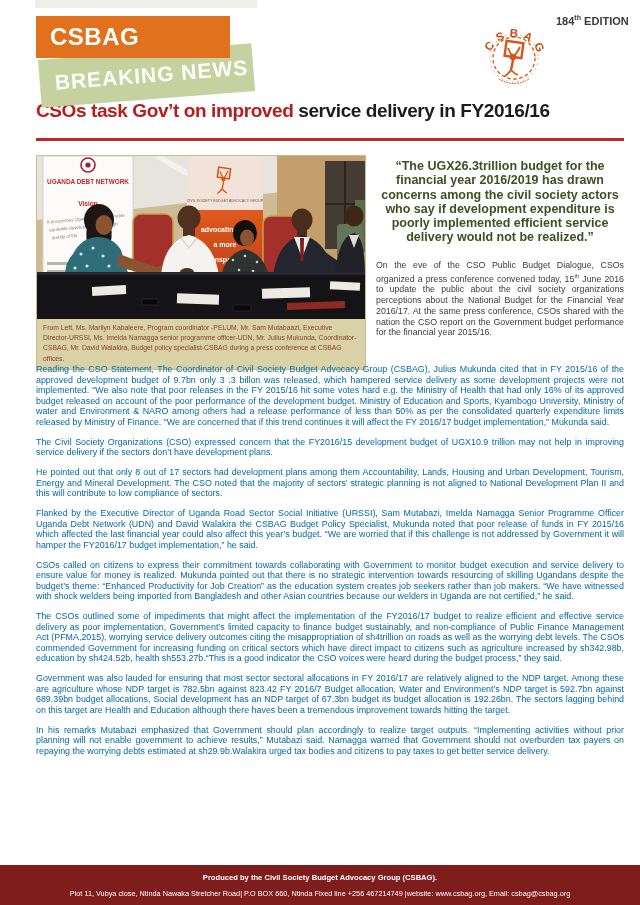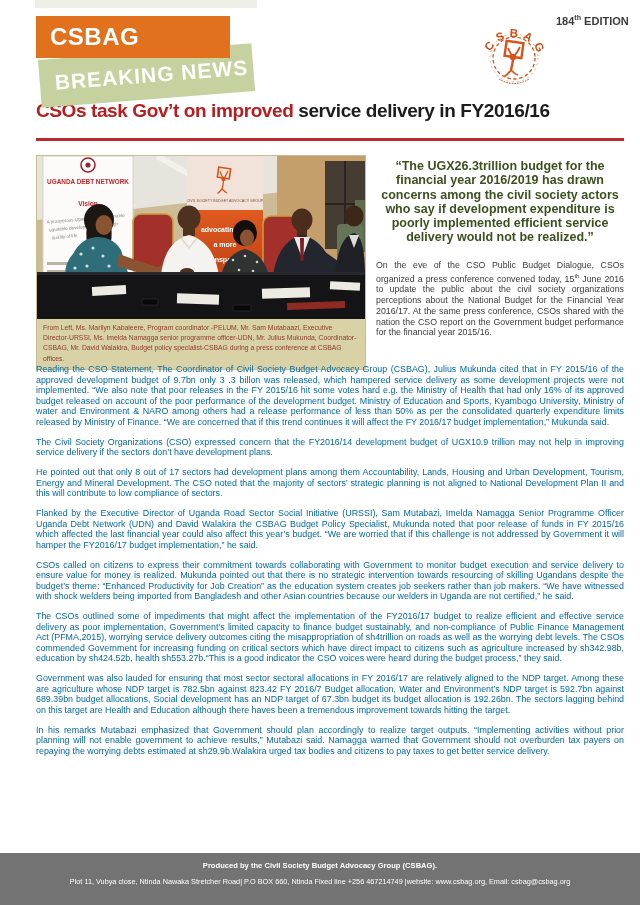--- a/index.html
+++ b/index.html
@@ -56,22 +56,22 @@
   .intro {
     margin-top:15px; color:#3a3a3a; font-size:8.8px; line-height:10.8px; text-align:justify;
   }
   .intro sup { font-size:65%; }
 
   .article { position:absolute; left:36px; top:364px; width:588px; color:#0369a1; }
   .article p { font-size:8.9px; line-height:10.5px; text-align:justify; margin-bottom:9.5px; }
   .article strong { font-weight:normal; }
 
   .footer {
-    position:absolute; left:0; bottom:0; width:640px; height:52px;
-    background:#737373; color:#ffffff; text-align:center;
+    position:absolute; left:0; bottom:0; width:640px; height:40px;
+    background:#7f1d1d; color:#ffffff; text-align:center;
   }
   .footer .f1 { margin-top:8px; font-size:7.6px; font-weight:bold; }
   .footer .f2 { margin-top:7px; font-size:7.3px; }
 </style>
 </head>
 <body>
 
 <div class="page">
 
   <div class="top-strip"></div>
@@ -245,21 +245,21 @@
     <div class="right-col">
       <blockquote class="quote">“The UGX26.3trillion budget for the financial year 2016/2019 has drawn concerns among the civil society actors who say if development expenditure is poorly implemented efficient service delivery would not be realized.”</blockquote>
       <p class="intro">
         <span>On the eve of the CSO Public Budget Dialogue, CSOs organized a press conference convened today, 15</span><sup>th</sup><span> June 2016 to update the public about the civil society organizations perceptions about the National Budget for the Financial Year 2016/17. At the same press conference, CSOs shared with the nation the CSO report on the Government budget performance for the financial year 2015/16.</span>
       </p>
     </div>
   </div>
 
   <div class="article">
     <p>Reading the CSO Statement, The Coordinator of Civil Society Budget Advocacy Group (CSBAG), Julius Mukunda cited  that in FY 2015/16 of the approved development budget of 9.7bn only 3 .3 billon was released, which hampered service delivery as some development projects were not implemented. “We also note that poor releases in the FY 2015/16 hit some votes hard e.g. the Ministry of Health that had only 16% of its approved budget released on account of the poor performance of the development budget. Ministry of Education and Sports, Kyambogo University, Ministry of water and Environment &amp; NARO among others had a release performance of less than 50% as per the consolidated quarterly expenditure limits released by Ministry of Finance.  “We are concerned that if this trend continues it will affect the FY 2016/17 budget implementation,” Mukunda said.</p>
-    <p>The Civil Society Organizations (CSO) expressed concern that the FY2016/14 development budget of UGX10.9 trillion may not help in improving service delivery if the sectors don’t have development plans.</p>
+    <p>The Civil Society Organizations (CSO) expressed concern that the FY2016/15 development budget of UGX10.9 trillion may not help in improving service delivery if the sectors don’t have development plans.</p>
     <p>He pointed out that only 8 out of 17 sectors had development plans among them Accountability, Lands, Housing and Urban Development, Tourism, Energy and Mineral Development. The CSO noted that the majority of sectors’ strategic planning is not aligned to National Development Plan II and this will contribute to low compliance of sectors.</p>
     <p>Flanked by the Executive Director of Uganda Road Sector Social Initiative (URSSI), Sam Mutabazi, Imelda Namagga Senior Programme Officer Uganda Debt Network (UDN) and David Walakira the CSBAG Budget Policy Specialist, Mukunda noted that poor release of funds in FY 2015/16  which affected the last financial year could also affect this year’s budget. “We are worried that if this challenge is not addressed by Government it will hamper the FY2016/17 budget implementation,” he said.</p>
     <p><span>CSOs called on citizens to express their commitment towards collaborating with Government to monitor budget execution and service delivery to ensure value for money is realized. Mukunda pointed out that there is no strategic intervention towards resourcing of skilling Ugandans despite the budget’s theme: </span><strong>“Enhanced Productivity for Job Creation</strong><span>” as the education system creates job seekers rather than job makers. “We have witnessed with shock welders being imported from Bangladesh and other Asian countries because our welders in Uganda are not certified,” he said.</span></p>
     <p>The CSOs outlined some of impediments that might affect the implementation of the FY2016/17 budget to realize efficient and effective service delivery as poor implementation, Government’s limited capacity to finance budget sustainably, and non-compliance of Public Finance Management Act (PFMA,2015), worrying service delivery outcomes citing the misappropriation of sh4trillion on roads as well as the worrying debt levels.  The CSOs commended Government for increasing funding on critical sectors which have direct impact to citizens such as agriculture increased by sh342.98b, education by sh424.52b, health sh553.27b.“This is a good indicator the CSO voices were heard during the budget process,” they said.</p>
     <p>Government was also lauded for ensuring that most sector sectoral allocations in FY 2016/17 are relatively aligned to the NDP target. Among these are agriculture whose NDP target is 782.5bn against 823.42 FY 2016/7 Budget allocation, Water and Environment’s NDP target is 592.7bn against 689.39bn budget allocations, Social development has an NDP target of 67.3bn budget its budget allocation is 192.26bn. The sectors lagging behind on this target are Health and Education although there haves been a tremendous improvement towards hitting the target.</p>
     <p>In his remarks Mutabazi emphasized that Government should plan accordingly to realize target outputs. “Implementing activities without prior planning will not enable government to achieve results,” Mutabazi said. Namagga warned that Government should not overburden tax payers on repaying the worrying debts estimated at sh29.9b.Walakira urged tax bodies and citizens to pay taxes to get better service delivery.</p>
   </div>
 
   <footer class="footer">
     <div class="f1">Produced by the Civil Society Budget Advocacy Group (CSBAG).</div>

